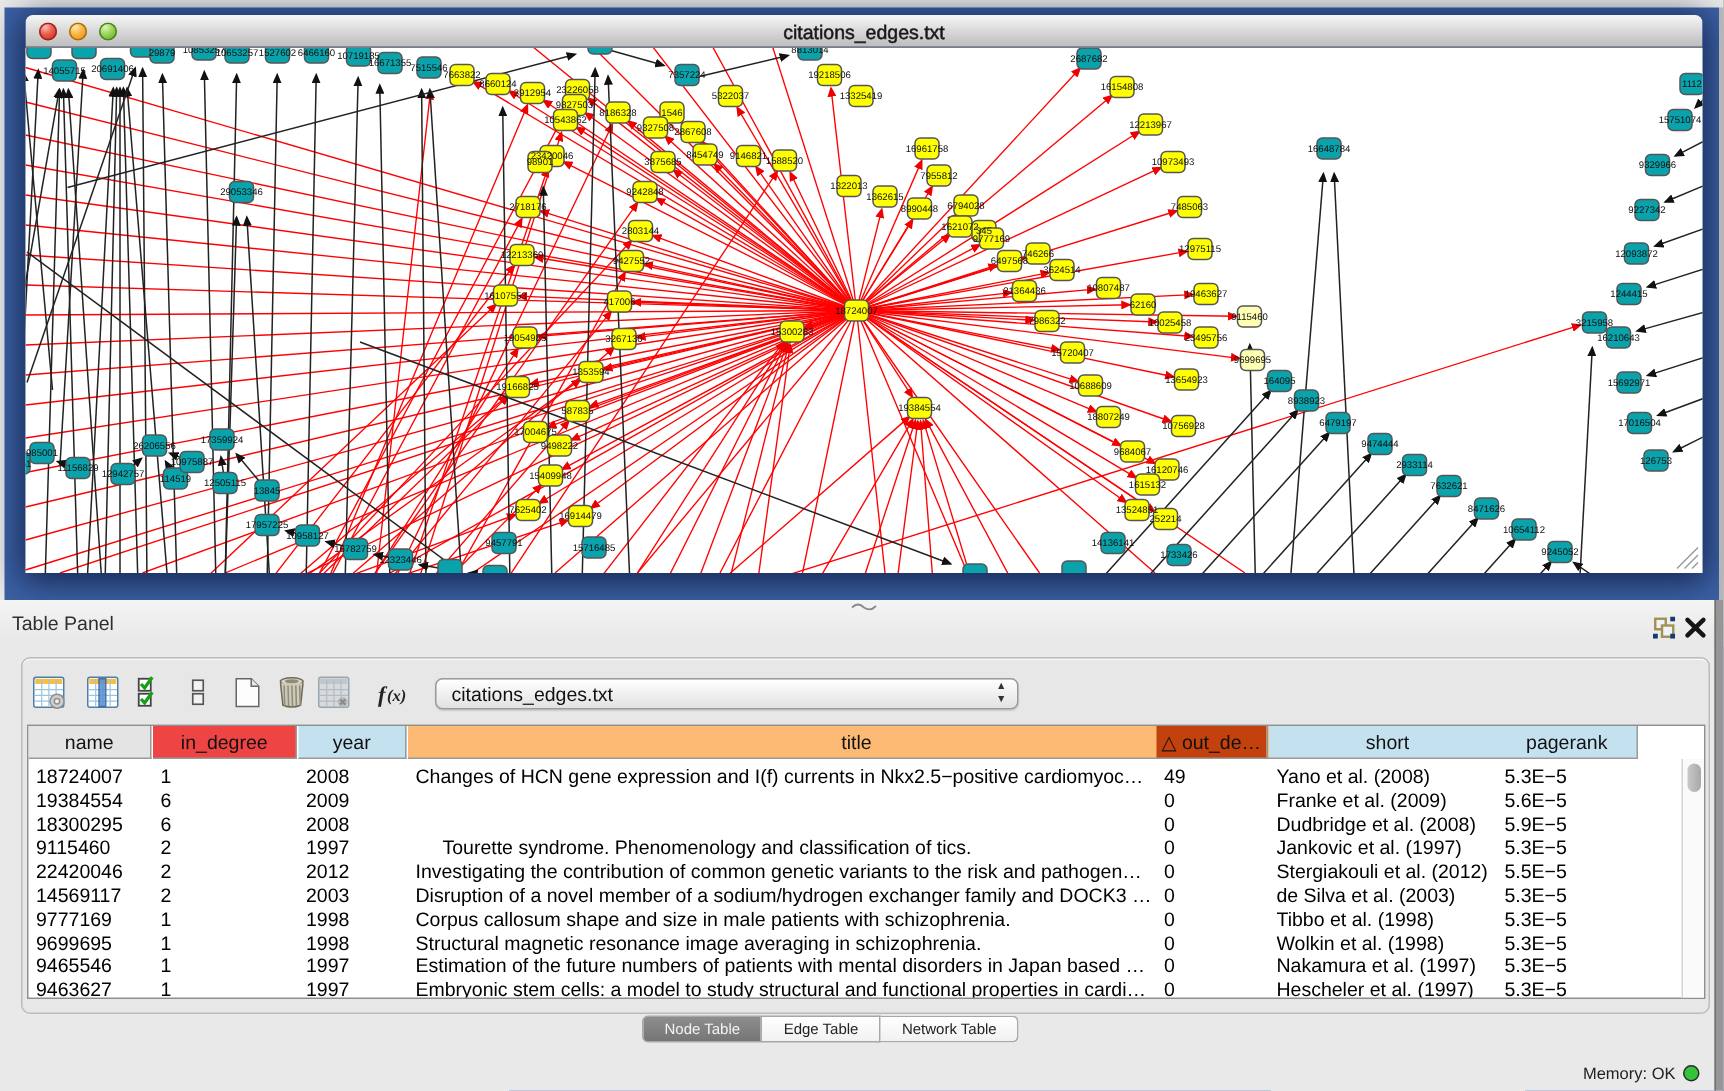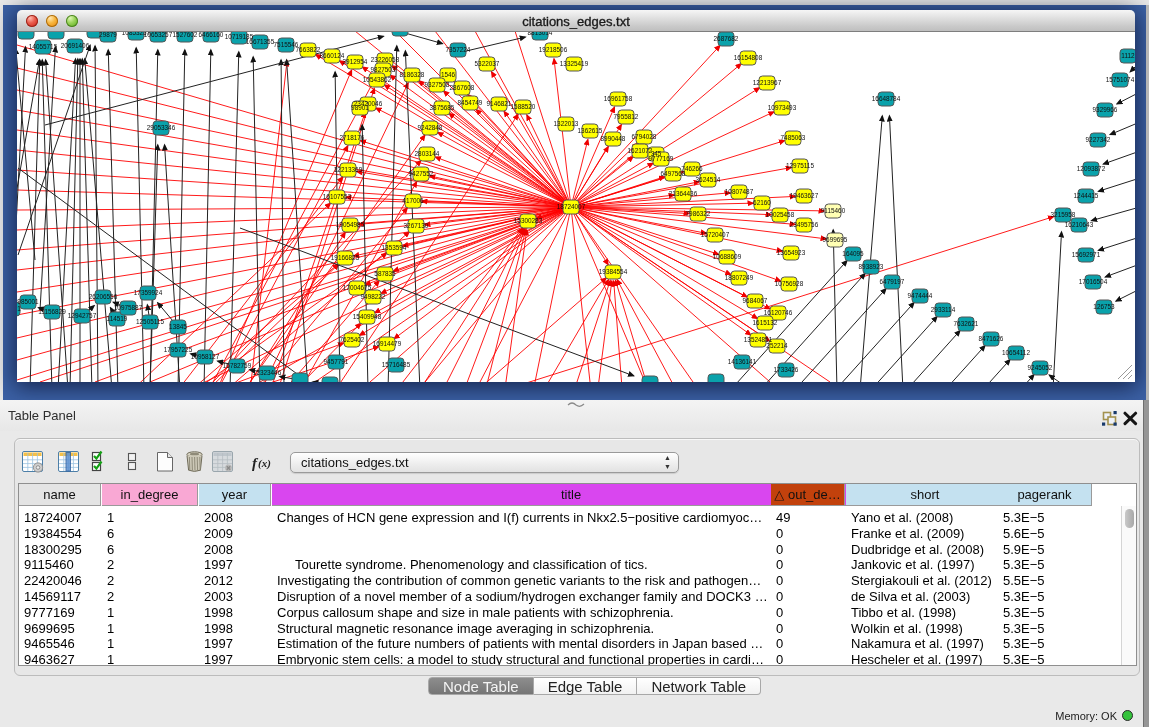--- a/index.html
+++ b/index.html
@@ -32,21 +32,21 @@
   background:#fff; border:1px solid #8f8f8f; overflow:hidden; }
 .hc { position:absolute; top:0; height:22px; border-right:1px solid #9a9a9a;
   border-bottom:1px solid #9a9a9a; text-align:center; font-size:13px; color:#111;
   line-height:22px; }
 .tc { position:absolute; height:15.5px; font-size:13px; color:#000; white-space:nowrap;
   overflow:hidden; text-overflow:ellipsis; }
 #vsb { position:absolute; right:0px; top:22px; width:15px; height:160px; background:#fafafa;
   border-left:1px solid #d5d5d5; }
 #vsb .th { position:absolute; left:2.5px; top:3px; width:9px; height:19px; background:linear-gradient(90deg,#c9c9c9,#a8a8a8); border-radius:5px; }
 #tabs { position:absolute; left:428px; top:677px; height:32px; display:flex;
-  font-size:15px; }
+  font-size:10px; }
 #tabs .tab { height:18px; line-height:17px; padding:0 14px; background:linear-gradient(#ffffff,#f1f1f1);
   border:1px solid #a8a8a8; border-left:none; color:#222; }
 #tabs .tab.first { border-left:1px solid #a8a8a8; border-radius:4px 0 0 4px;
   background:linear-gradient(#8d8d8d,#757575); color:#f4f4f4; }
 #tabs .tab.last { border-radius:0 4px 4px 0;text-align:right; }
 #status { position:absolute; right:32px; top:710px; font-size:11px; color:#222; }
 #memdot { position:absolute; right:16px; top:710px; width:11px; height:11px; border-radius:50%;
   background:#35c33c; border:1.5px solid #2a2a2a; }
 #rstrip { position:absolute; left:1143px; top:400px; width:6px; height:327px;
   background:#969696; border-left:1px solid #6f6f6f; }
@@ -646,23 +646,23 @@
           <line x1="15.399999999999999" y1="2" x2="15.399999999999999" y2="20" stroke="#b5bcc2" stroke-width="0.8"></line>
           <circle cx="16.5" cy="17" r="3.4" fill="#b9b9b9"></circle>
           <path d="M14.8,15.3 l3.4,3.4 M18.2,15.3 l-3.4,3.4" stroke="#8a8a8a" stroke-width="1.4"></path>
         </g>
         <text x="237" y="19" font-family="Liberation Serif, serif" font-style="italic" font-weight="bold" font-size="15" fill="#222">f</text>
         <text x="243" y="18" font-family="Liberation Serif, serif" font-style="italic" font-weight="bold" font-size="11" fill="#222">(x)</text>
       </svg>
     <div id="combo">citations_edges.txt<span class="ar">▲<br>▼</span></div>
     <div id="tbl">
         <div class="hc" style="left:0px;width:82px;background:#e4e4e4">name</div>
-        <div class="hc" style="left:83px;width:96px;background:#f9a8d4">in_degree</div>
+        <div class="hc" style="left:83px;width:96px;background:#ef4444">in_degree</div>
         <div class="hc" style="left:180px;width:72px;background:#c4e1f0">year</div>
-        <div class="hc" style="left:253px;width:599px;background:#d946ef">title</div>
+        <div class="hc" style="left:253px;width:599px;background:#fdba74">title</div>
         <div class="hc" style="left:752px;width:74px;background:#c2410c">△ out_de…</div>
         <div class="hc" style="left:827px;width:159px;background:#c4e1f0">short</div>
         <div class="hc" style="left:979px;width:94px;background:#c4e1f0">pagerank</div>
         <div class="tc" style="left:5px;top:26.0px;width:75px">18724007</div>
         <div class="tc" style="left:88px;top:26.0px;width:89px">1</div>
         <div class="tc" style="left:185px;top:26.0px;width:65px">2008</div>
         <div class="tc" style="left:258px;top:26.0px;width:491px">Changes of HCN gene expression and I(f) currents in Nkx2.5−positive cardiomyocytes</div>
         <div class="tc" style="left:757px;top:26.0px;width:67px">49</div>
         <div class="tc" style="left:832px;top:26.0px;width:144px">Yano et al. (2008)</div>
         <div class="tc" style="left:984px;top:26.0px;width:87px">5.3E−5</div>

